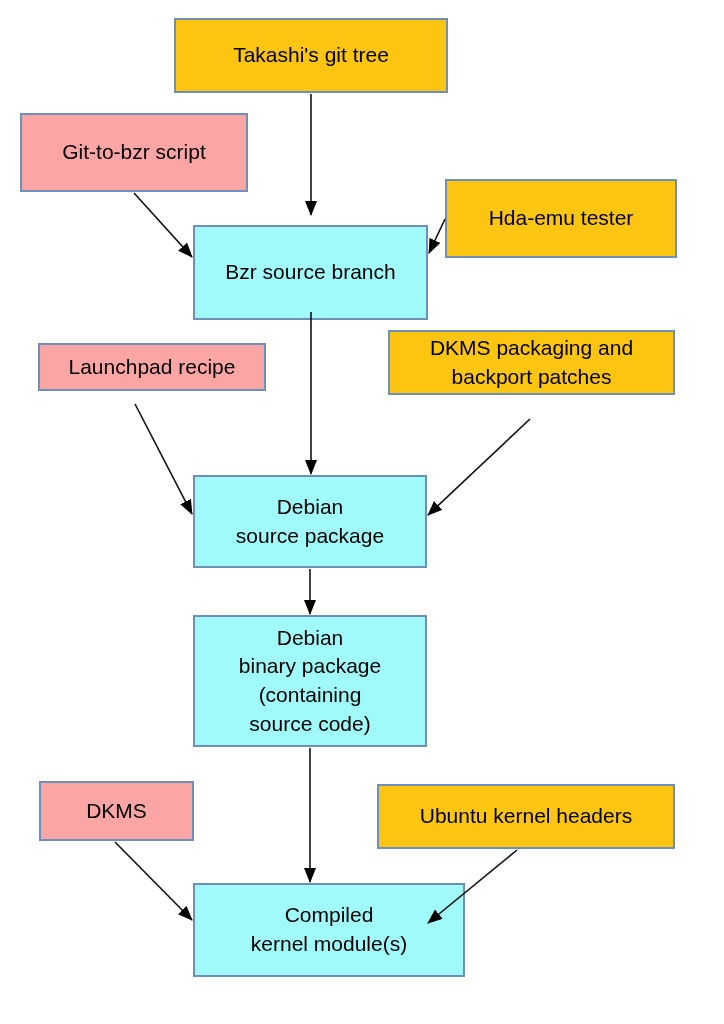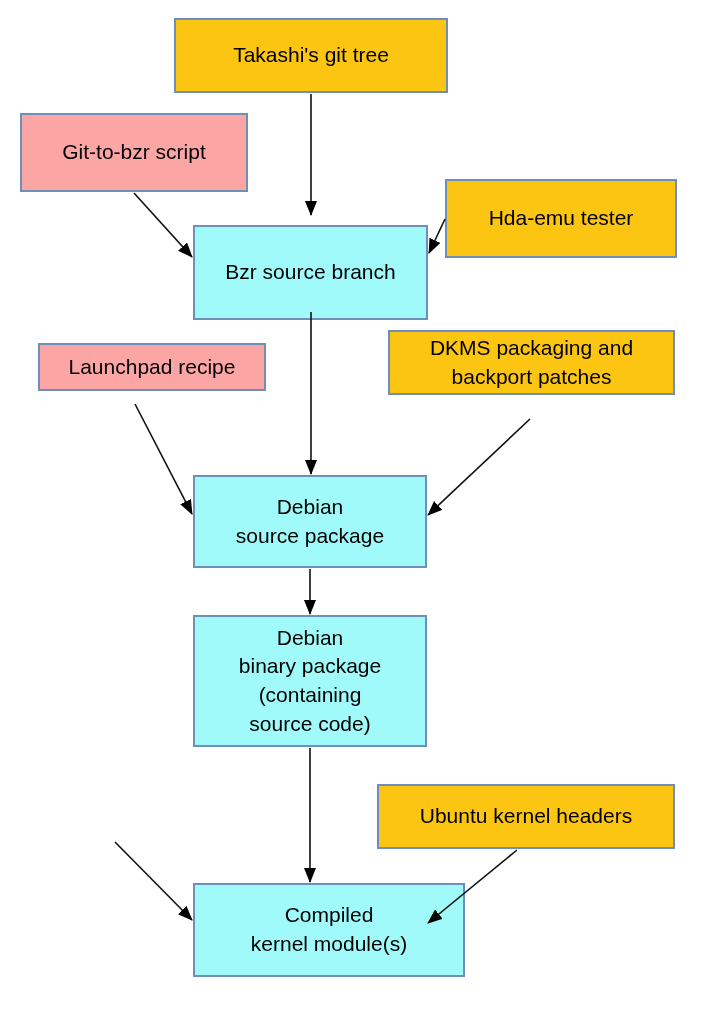--- a/index.html
+++ b/index.html
@@ -64,20 +64,21 @@
   <div id="n-bzr" class="node cyan">Bzr source branch</div>
   <div id="n-launchpad" class="node pale">Launchpad recipe</div>
   <div id="n-dkmspkg" class="node gold">DKMS packaging and
 backport patches</div>
   <div id="n-debsrc" class="node cyan">Debian
 source package</div>
   <div id="n-debbin" class="node cyan">Debian
 binary package
 (containing
 source code)</div>
+  <div id="n-dkms" class="node pale">DKMS</div>
   <div id="n-headers" class="node gold">Ubuntu kernel headers</div>
   <div id="n-compiled" class="node cyan">Compiled
 kernel module(s)</div>
 
   <svg id="arrow-layer" viewBox="0 0 724 1024" xmlns="http://www.w3.org/2000/svg">
     <defs>
       <marker id="ah" markerUnits="userSpaceOnUse" markerWidth="18" markerHeight="14" refX="14" refY="6" orient="auto">
         <path d="M0,0 L15,6 L0,12 Z" fill="#000000"></path>
       </marker>
     </defs>

